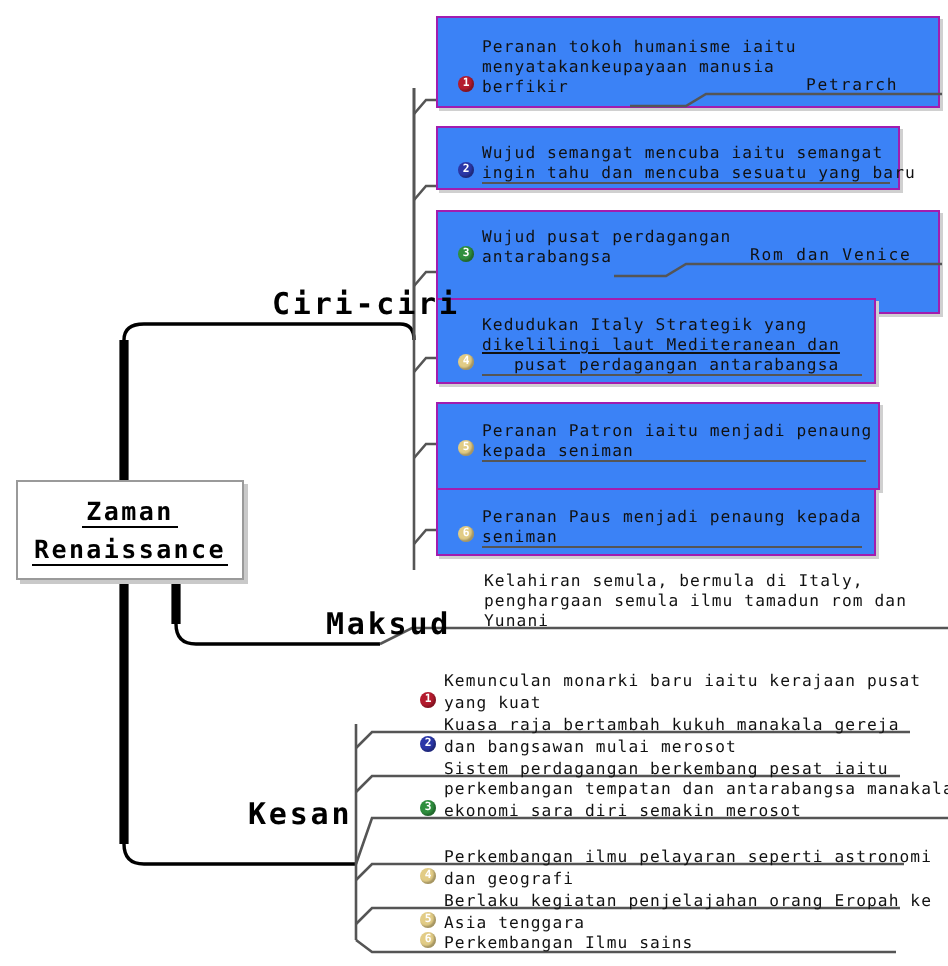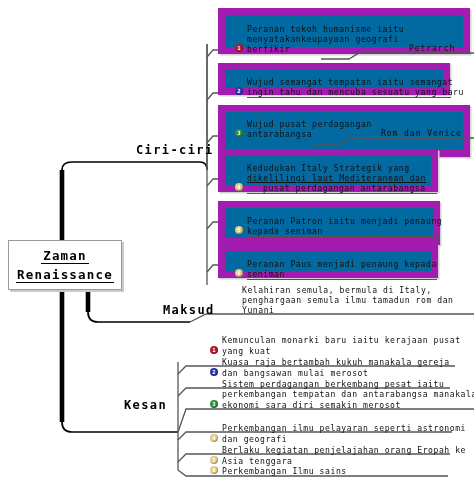--- a/index.html
+++ b/index.html
@@ -19,27 +19,27 @@
     font-family:"DejaVu Sans Mono",monospace;
     font-size:12.5px;font-weight:bold;letter-spacing:1.2px;color:#000;
     border-bottom:1.6px solid #000;line-height:15px;white-space:nowrap;
   }
   .root-line.l1{padding:0 2px;margin-bottom:3px;text-align:right;}
   .root-line.l2{padding:0 1px;}
 
   
   .branch-label{
     position:absolute;font-family:"DejaVu Sans Mono",monospace;
-    font-size:12px;font-weight:bold;letter-spacing:1.4px;color:#000;
+    font-size:15px;font-weight:bold;letter-spacing:1.4px;color:#000;
     white-space:nowrap;z-index:6;
   }
 
   
   .item-box{
-    position:absolute;border:7px solid #a21caf;background:#0369a1;
+    position:absolute;border:1px solid #a21caf;background:#3b82f6;
     box-shadow:1.5px 1.5px 0 #d0d0d0;z-index:4;box-sizing:border-box;
   }
   .item-inner{position:relative;width:100%;height:100%;}
   .txt{
     position:absolute;font-family:"DejaVu Sans Mono",monospace;
     font-size:8.1px;color:#111;letter-spacing:0.55px;white-space:nowrap;
     line-height:10.4px;
   }
   .bullet{
     position:absolute;width:8px;height:8px;border-radius:50%;
@@ -92,33 +92,33 @@
     <span class="root-line l2">Renaissance</span>
   </div>
 
   <div class="branch-label" style="left:136px;top:143px;">Ciri-ciri</div>
   <div class="branch-label" style="left:163px;top:303px;">Maksud</div>
   <div class="branch-label" style="left:124px;top:398px;">Kesan</div>
 
   <div class="item-box" style="left:218px;top:8px;width:252px;height:46px;">
     <div class="item-inner">
       <div class="txt" style="left:22px;top:9px;">Peranan tokoh humanisme iaitu</div>
-      <div class="txt" style="left:22px;top:19px;">menyatakankeupayaan geografi</div>
+      <div class="txt" style="left:22px;top:19px;">menyatakankeupayaan manusia</div>
       <div class="bullet" style="left:10px;top:29px;background:#b41b2e;">1</div>
       <div class="txt" style="left:22px;top:29px;">berfikir</div>
       <div class="txt" style="left:184px;top:28px;letter-spacing:0.9px;">Petrarch</div>
       <svg style="position:absolute;left:96px;top:37px;" width="156" height="8">
         <path d="M0,7 L28,7 L38,1 L156,1" stroke="#555" stroke-width="1.3" fill="none"></path>
       </svg>
     </div>
   </div>
 
   <div class="item-box" style="left:218px;top:63px;width:232px;height:32px;">
     <div class="item-inner">
-      <div class="txt" style="left:22px;top:7px;">Wujud semangat tempatan iaitu semangat</div>
+      <div class="txt" style="left:22px;top:7px;">Wujud semangat mencuba iaitu semangat</div>
       <div class="bullet" style="left:10px;top:17px;background:#2b37a8;">2</div>
       <div class="txt" style="left:22px;top:17px;">ingin tahu dan mencuba sesuatu yang baru</div>
       <div class="uline" style="left:22px;top:27px;width:204px;"></div>
     </div>
   </div>
 
   <div class="item-box" style="left:218px;top:105px;width:252px;height:52px;">
     <div class="item-inner">
       <div class="txt" style="left:22px;top:7px;">Wujud pusat perdagangan</div>
       <div class="bullet" style="left:10px;top:17px;background:#2f8f3e;">3</div>

